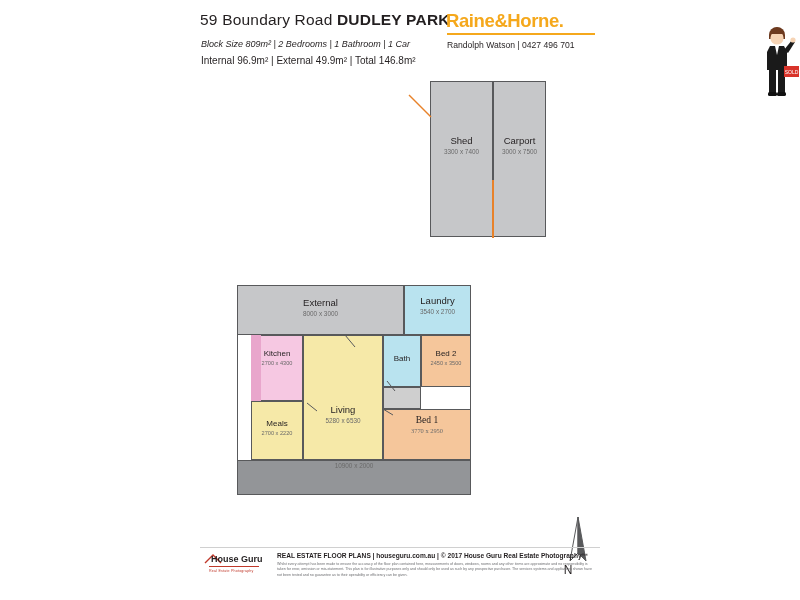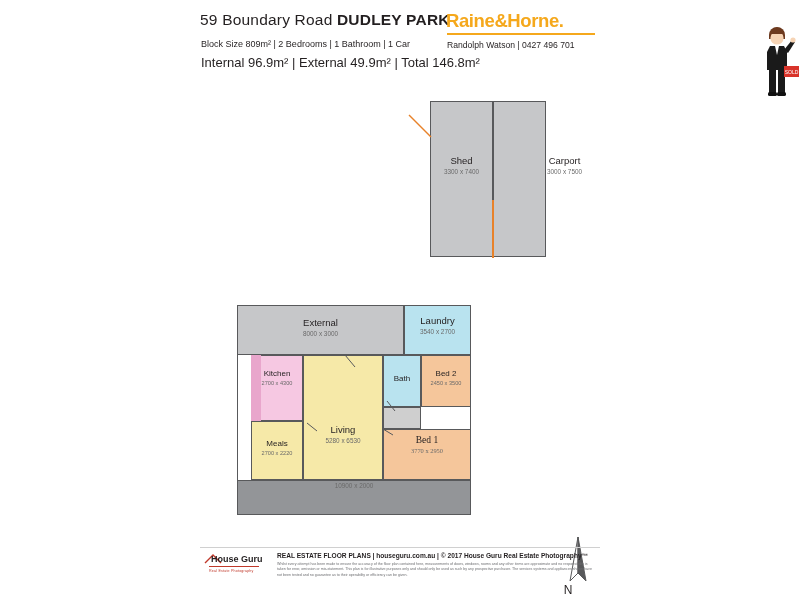--- a/index.html
+++ b/index.html
@@ -33,26 +33,27 @@
   }
   .title-line .addr-light { font-weight: normal; }
   .title-line .addr-bold { font-weight: bold; }
 
   .spec-line-1 {
     position: absolute;
     left: 201px;
     top: 39px;
     font-size: 9px;
     white-space: nowrap;
+    font-style: italic;
   }
   .spec-line-2 {
     position: absolute;
     left: 201px;
     top: 55px;
-    font-size: 13px;
+    font-size: 10px;
     white-space: nowrap;
   }
 
   .brand {
     position: absolute;
     left: 446px;
     top: 10px;
     font-size: 18.5px;
     font-weight: bold;
     color: #f5a81c;
@@ -80,21 +81,21 @@
     position: absolute;
     left: 756px;
     top: 22px;
     width: 44px;
     height: 78px;
   }
 
   
   .stage {
     position: absolute;
-    left: 0; top: 80px;
+    left: 0; top: 60px;
     width: 800px;
     height: 460px;
   }
   .room {
     position: absolute;
     box-sizing: border-box;
     border: 1px solid #58595b;
   }
   .label {
     position: absolute;
@@ -244,21 +245,21 @@
   <svg style="position:absolute; left:407px; top:33px; width:30px; height:30px;" viewBox="0 0 30 30">
     <path d="M2 2 L24 24" stroke="#e8822a" stroke-width="1.4" fill="none"></path>
   </svg>
 
   <div style="position:absolute; left:492px; top:120px; width:2px; height:58px; background:#e8822a;"></div>
 
   <div class="label" style="left:431px; top:76px; width:61px;">
     <span class="nm">Shed</span>
     <span class="dim">3300 x 7400</span>
   </div>
-  <div class="label" style="left:493px; top:76px; width:53px;padding-left:45px;">
+  <div class="label" style="left:493px; top:76px; width:53px;">
     <span class="nm">Carport</span>
     <span class="dim">3000 x 7500</span>
   </div>
 
   <div class="room" style="left:237px; top:225px; width:167px; height:50px; background:#c6c7c9;"></div>
 
   <div class="room" style="left:404px; top:225px; width:67px; height:50px; background:#b9e3ef;"></div>
 
   <div class="room" style="left:251px; top:275px; width:52px; height:66px; background:#f6c8e2;"></div>
   <div class="room" style="left:251px; top:275px; width:10px; height:66px; background:#e9a6cc; border:none;"></div>

